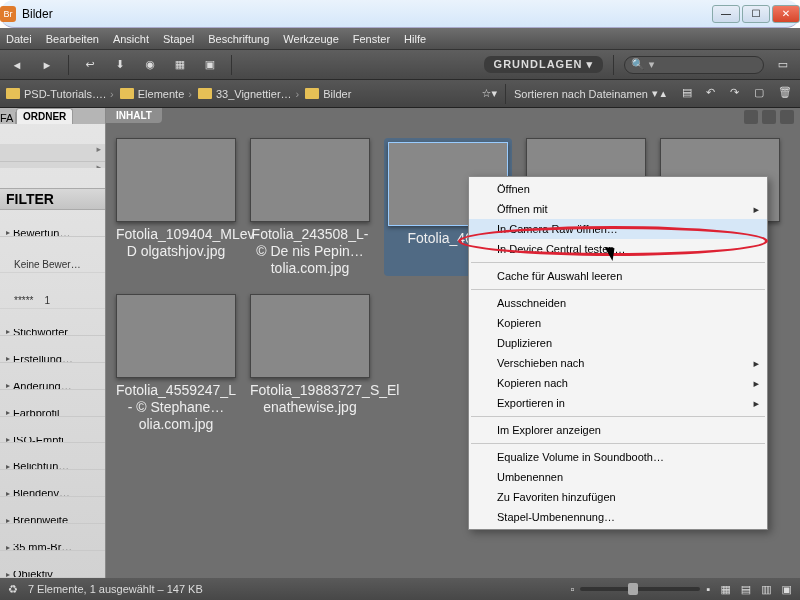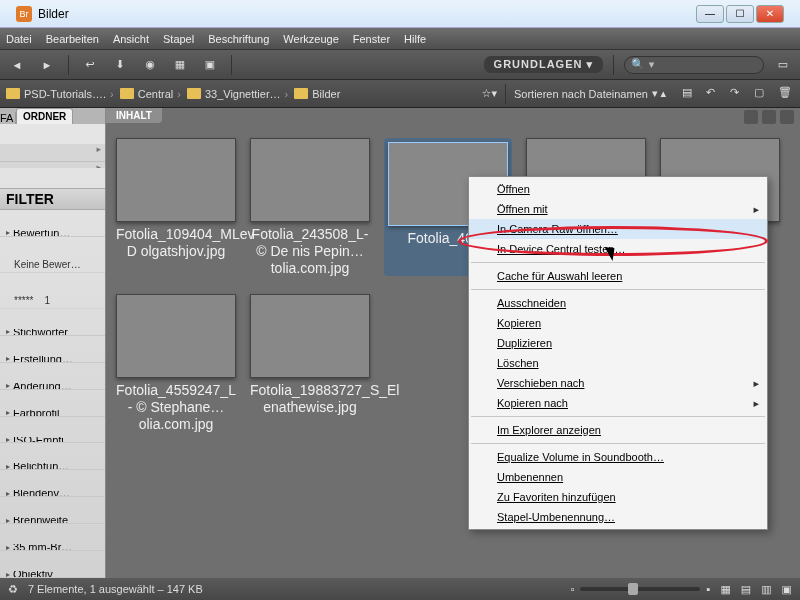--- a/index.html
+++ b/index.html
@@ -1,19 +1,19 @@
 <!DOCTYPE html>
 <html><head>
 <meta charset="utf-8">
 <style>
   * { box-sizing: border-box; margin: 0; padding: 0; font-family: "Segoe UI", Tahoma, sans-serif; }
   body { width: 800px; height: 600px; overflow: hidden; background: #fff; position: relative; }
 
   
-  .titlebar { height: 28px; background: linear-gradient(#eaf3fc,#d5e7fa); display: flex; align-items: center; padding: 0 16px; border-bottom: 1px solid #aac; }
+  .titlebar { height: 28px; background: linear-gradient(#eaf3fc,#d5e7fa); display: flex; align-items: center; padding: 0 0; border-bottom: 1px solid #aac; border-radius: 14px; }
   .tb-icon { width: 16px; height: 16px; background: #e07b2c; border-radius: 3px; margin-right: 6px; font-size: 9px; color:#fff; display:flex;align-items:center;justify-content:center;}
   .tb-title { font-size: 12px; flex:1; }
   .win-btns { display:flex; gap:2px;}
   .win-btn { width: 28px; height: 18px; background: linear-gradient(#e7eef8,#cddbed); border:1px solid #8aa; border-radius:3px; display:flex;align-items:center;justify-content:center;font-size:10px;}
   .win-btn.close { background: linear-gradient(#f17862,#d6462a); color:#fff;}
 
   
   .menubar { height: 22px; background: linear-gradient(#6e6e6e,#4f4f4f); color:#eee; display:flex; align-items:center; padding:0 6px; font-size:11px; gap:14px; border-bottom:1px solid #333;}
   .menubar span { cursor:default; }
 
@@ -71,21 +71,21 @@
   .img7{background:linear-gradient(#4a7dd0 50%,#5a9c3c 50%);} 
 
   
   .status { height:22px; background:linear-gradient(#5a5a5a,#474747); color:#ddd; font-size:11px; display:flex; align-items:center; padding:0 8px; gap:10px;}
   .status .sl { display:flex; align-items:center; gap:6px;}
   .slider { width:120px; height:4px; background:#333; border-radius:2px; position:relative;}
   .slider::after{content:"";position:absolute;left:40%;top:-4px;width:10px;height:12px;background:#aaa;border-radius:2px;}
 
   
   .ctx { position:absolute; left:468px; top:176px; width:300px; background:#f4f4f4; border:1px solid #8a8a8a; box-shadow:3px 3px 8px rgba(0,0,0,.35); font-size:11px; padding:2px 0;}
-  .ctx .mi { padding:4px 16px 4px 28px; position:relative; white-space:nowrap;text-decoration:underline;}
+  .ctx .mi { padding:4px 16px 4px 28px; position:relative; white-space:nowrap;}
   .ctx .mi.hov { background:#d6e7f7;}
   .ctx .mi.sub::after{content:"▸"; position:absolute; right:8px; top:4px; color:#333;}
   .ctx hr { border:none; border-top:1px solid #c8c8c8; margin:3px 2px;}
   .ellipse { position:absolute; left:458px; top:226px; width:310px; height:30px; border:3px solid #d23; border-radius:50%; pointer-events:none;}
   .cursor { position:absolute; left:608px; top:244px; width:14px; height:18px; pointer-events:none;}
   .cursor::before{content:"";position:absolute;width:0;height:0;border-left:8px solid #000;border-top:6px solid transparent;border-bottom:10px solid transparent;transform:rotate(-30deg);}
 </style>
 </head>
 <body>
 
@@ -130,21 +130,21 @@
 </div>
 
 <div class="crumbbar">
   <div class="crumb">
       <div class="fld"></div>
       <span>PSD-Tutorials….</span>
       <span class="chev">›</span>
     </div>
   <div class="crumb">
       <div class="fld"></div>
-      <span>Central</span>
+      <span>Elemente</span>
       <span class="chev">›</span>
     </div>
   <div class="crumb">
       <div class="fld"></div>
       <span>33_Vignettier…</span>
       <span class="chev">›</span>
     </div>
   <div class="crumb">
       <div class="fld"></div>
       <span>Bilder</span>
@@ -253,23 +253,23 @@
     <div class="mi">Öffnen</div>
     <div class="mi sub">Öffnen mit</div>
     <div class="mi hov">In Camera Raw öffnen…</div>
     <div class="mi">In Device Central testen…</div>
     <hr>
     <div class="mi">Cache für Auswahl leeren</div>
     <hr>
     <div class="mi">Ausschneiden</div>
     <div class="mi">Kopieren</div>
     <div class="mi">Duplizieren</div>
-    <div class="mi">Löschen</div>
     <div class="mi sub">Verschieben nach</div>
     <div class="mi sub">Kopieren nach</div>
+    <div class="mi sub">Exportieren in</div>
     <hr>
     <div class="mi">Im Explorer anzeigen</div>
     <hr>
     <div class="mi">Equalize Volume in Soundbooth…</div>
     <div class="mi">Umbenennen</div>
     <div class="mi">Zu Favoriten hinzufügen</div>
     <div class="mi">Stapel-Umbenennung…</div>
   </div>
 <div class="ellipse"></div>
 <div class="cursor"></div>

